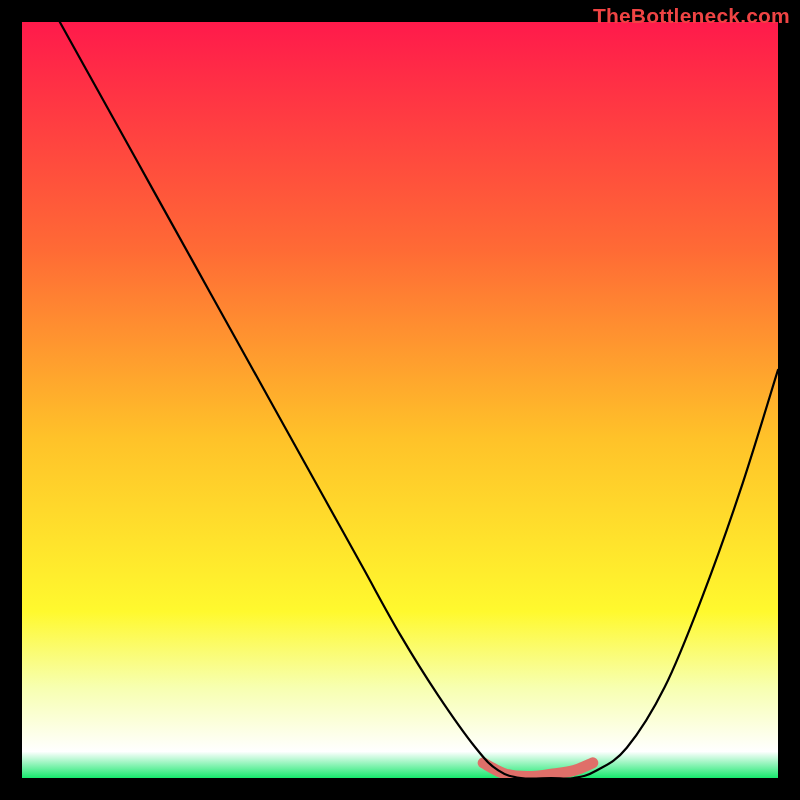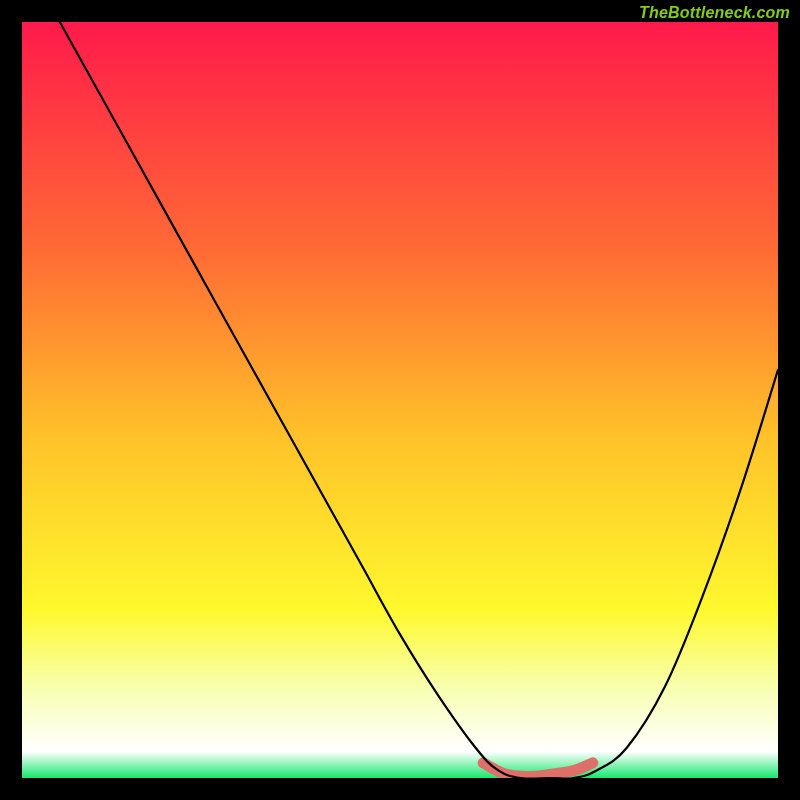--- a/index.html
+++ b/index.html
@@ -16,25 +16,24 @@
     top: 22px;
     width: 756px;
     height: 756px;
     overflow: hidden;
   }
   .watermark {
     position: absolute;
     top: 4px;
     right: 10px;
     font-family: Arial, Helvetica, sans-serif;
-    font-size: 16px;
+    font-size: 21px;
     font-weight: bold;
-    color: #84cc16;
+    color: #ef4444;
     letter-spacing: 0.2px;
-    font-style: italic;
   }
   svg { display: block; }
   .curve-main {
     fill: none;
     stroke: #000;
     stroke-width: 2.2;
     stroke-linecap: round;
   }
   .curve-accent {
     fill: none;

